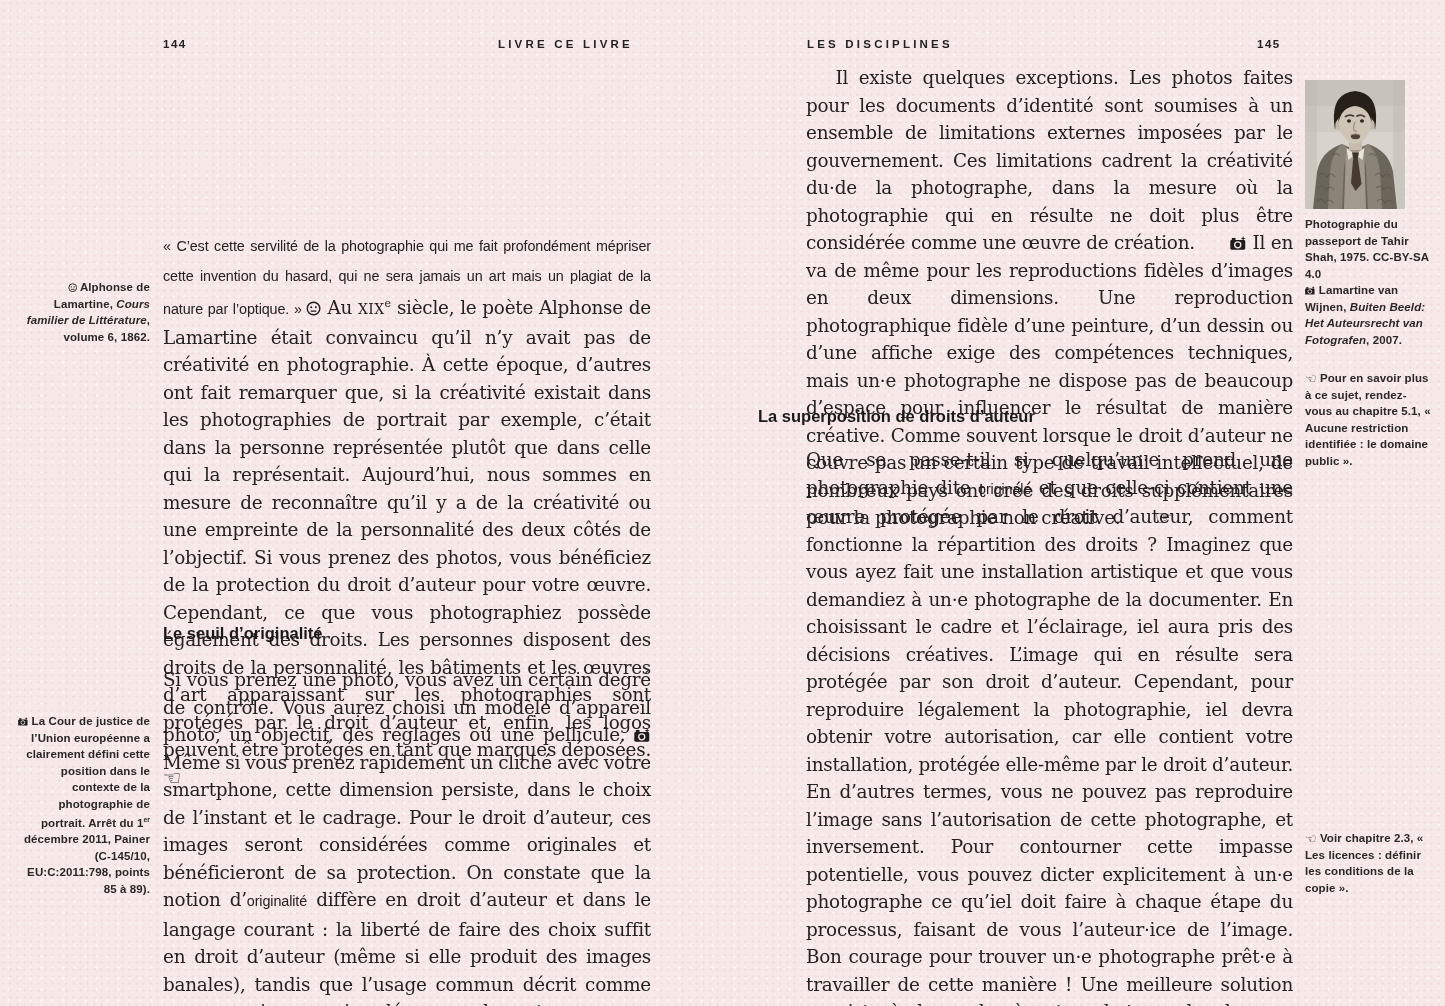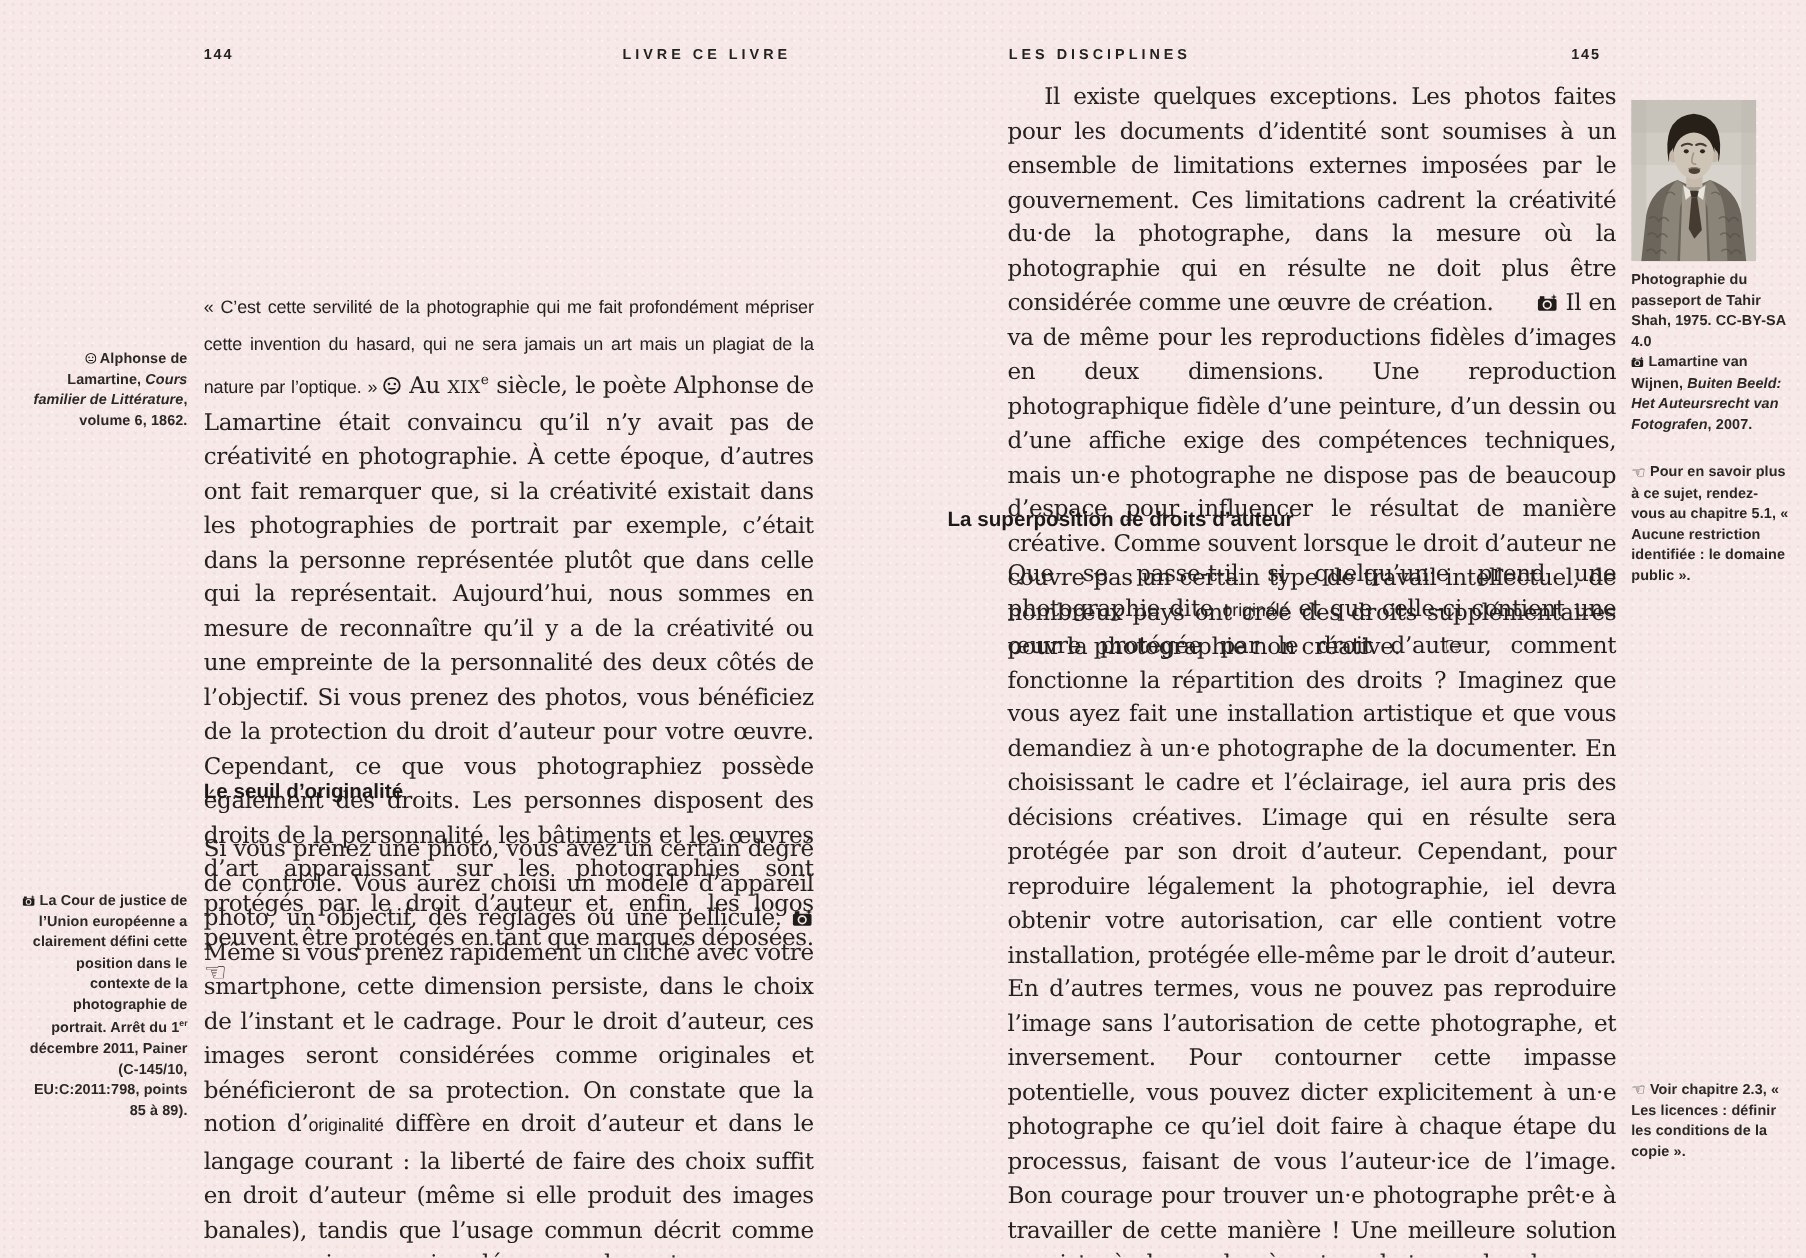--- a/index.html
+++ b/index.html
@@ -161,15 +161,15 @@
 
   <figcaption class="abs note note-right" style="left:1305px;top:216px;width:128px;">Photographie du passeport de Tahir Shah, 1975. CC-BY-SA 4.0</figcaption>
 
   <aside class="abs note note-right" style="left:1305px;top:282px;width:128px;"><span class="icon camera"><svg viewBox="0 0 24 20">
           <path d="M18.6 0l0.9 2.6 2.6 0.9-2.6 0.9-0.9 2.6-0.9-2.6-2.6-0.9 2.6-0.9z" fill="currentColor"></path>
           <rect x="2.6" y="2.6" width="5.2" height="3.4" fill="currentColor"></rect>
           <rect x="0.4" y="5.6" width="21.2" height="13.6" rx="2" fill="currentColor"></rect>
           <circle cx="11" cy="12.4" r="4.3" fill="none" stroke="#f6e9e8" stroke-width="1.9"></circle>
         </svg></span><span> Lamartine van Wijnen, </span><span class="seg-italic">Buiten Beeld: Het Auteursrecht van Fotografen</span><span>, 2007.</span></aside>
   <aside class="abs note note-right" style="left:1305px;top:370px;width:128px;"><span class="icon hand">☜</span><span> Pour en savoir plus à ce sujet, rendez-vous au chapitre 5.1, « Aucune restriction identifiée : le domaine public ».</span></aside>
-  <aside class="abs note note-right" style="left:1305px;top:864px;width:128px;"><span class="icon hand">☜</span><span> Voir chapitre 2.3, « Les licences : définir les conditions de la copie ».</span></aside>
+  <aside class="abs note note-right" style="left:1305px;top:830px;width:128px;"><span class="icon hand">☜</span><span> Voir chapitre 2.3, « Les licences : définir les conditions de la copie ».</span></aside>
 
 </div>
 
 </body></html>

